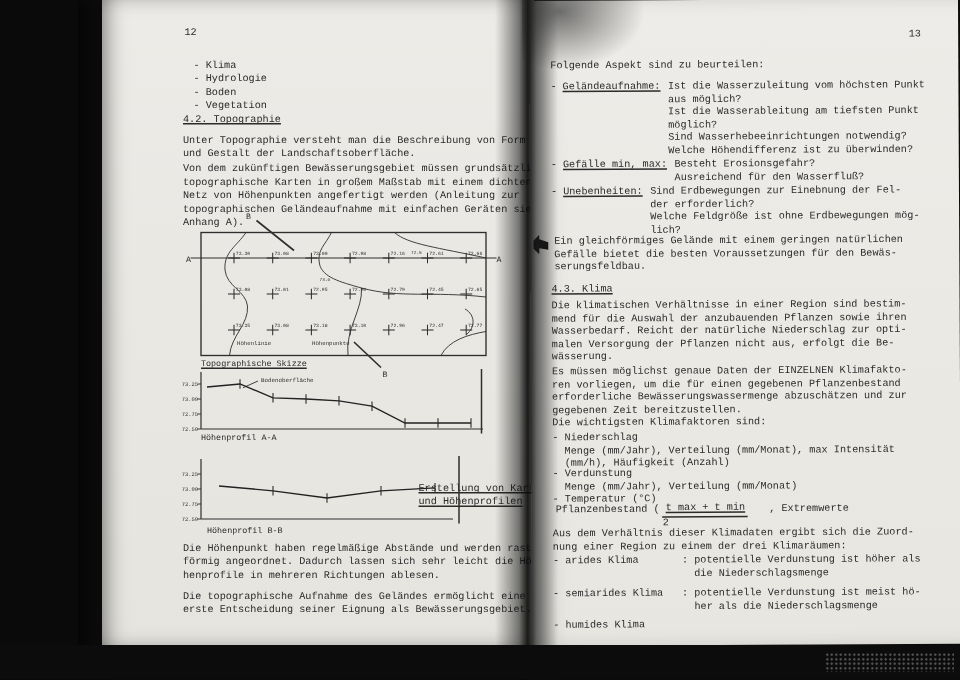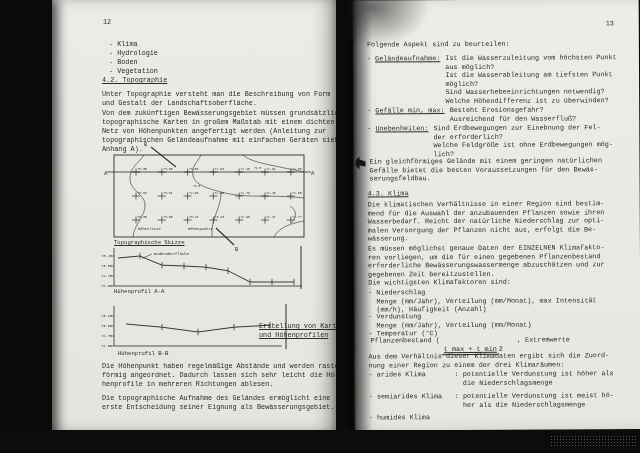--- a/index.html
+++ b/index.html
@@ -1,33 +1,33 @@
 <!DOCTYPE html>
 <html><head>
 <meta charset="utf-8">
 <style>
   *{box-sizing:border-box;margin:0;padding:0}
   html,body{width:640px;height:453px;overflow:hidden}
   body{position:relative;background:#0b0b0b;font-family:"Liberation Mono","DejaVu Sans Mono",monospace;font-size:6.8px;line-height:9px;color:#2b2b2b}
   pre{font-family:inherit;margin:0}
   .page{position:absolute;top:0;height:430px;z-index:1;overflow:hidden}
-  .page.left{left:48px;width:288px;background:linear-gradient(180deg,#ecebe7,#e5e4df);
+  .page.left{left:68px;width:288px;background:linear-gradient(180deg,#ecebe7,#e5e4df);
     box-shadow:inset 10px 0 14px -8px rgba(0,0,0,.5), inset -14px 0 20px -10px rgba(0,0,0,.45)}
   .page.right{left:354px;width:286px;background:linear-gradient(180deg,#edece8,#e7e6e1);
     transform:rotate(-0.3deg);transform-origin:40% 60%;
     box-shadow:inset 14px 0 18px -10px rgba(0,0,0,.5)}
   .page.right .blk{line-height:8.6px}
   .blk{position:absolute;white-space:pre;color:#2b2b2b}
   .cap{position:absolute;font-size:5.6px;line-height:7px;color:#2b2b2b}
   .u{text-decoration:underline;text-underline-offset:1px}
   .row{display:flex;align-items:flex-start}
   .dash{margin-right:4px}
   .term{margin-right:5px}
   .name{width:86px;flex:none}
-  .frac{display:inline-flex;flex-direction:row;align-items:flex-start;margin:10px 2px;transform:translateY(-1px)}
+  .frac{display:inline-flex;flex-direction:column;align-items:flex-start;margin:0 2px;transform:translateY(-1px)}
   .frac .num{border-bottom:1px solid #2b2b2b;padding:0 2px}
   .sfx{margin-left:12px}
   svg{position:absolute}
   svg text{font-family:inherit;fill:#2e2e2e}
   .black-left{position:absolute;left:0;top:0;width:52px;height:453px;background:#0a0a0a;z-index:4;box-shadow:6px 0 10px rgba(0,0,0,.55)}
   .gutter{position:absolute;left:330px;top:0;width:42px;height:453px;z-index:5;
     background:linear-gradient(90deg,rgba(0,0,0,0) 0%,rgba(10,10,10,.45) 38%,rgba(5,5,5,.88) 52%,rgba(30,30,30,.5) 66%,rgba(0,0,0,0) 100%)}
   .corner-blob{position:absolute;left:348px;top:-6px;width:84px;height:54px;z-index:6;
     background:radial-gradient(ellipse at 30% 25%,rgba(25,25,25,.6),rgba(25,25,25,0) 68%)}
   .bottom-band{position:absolute;left:0;top:430px;width:640px;height:23px;background:#0c0c0c;z-index:7}

